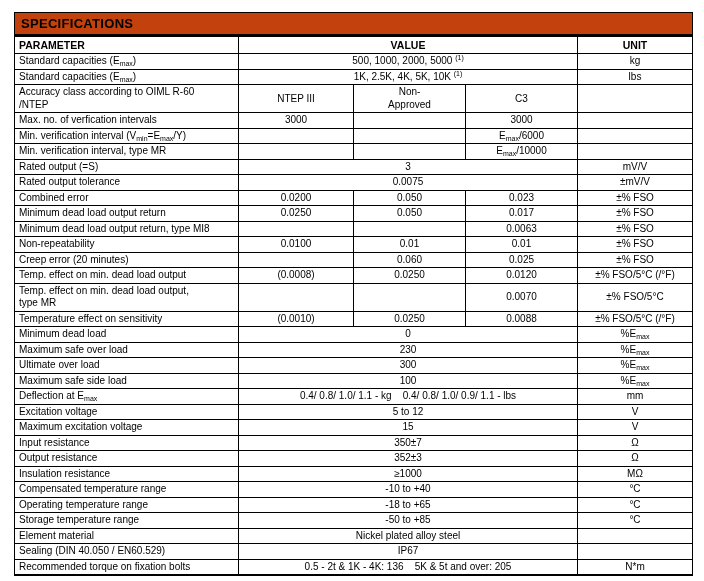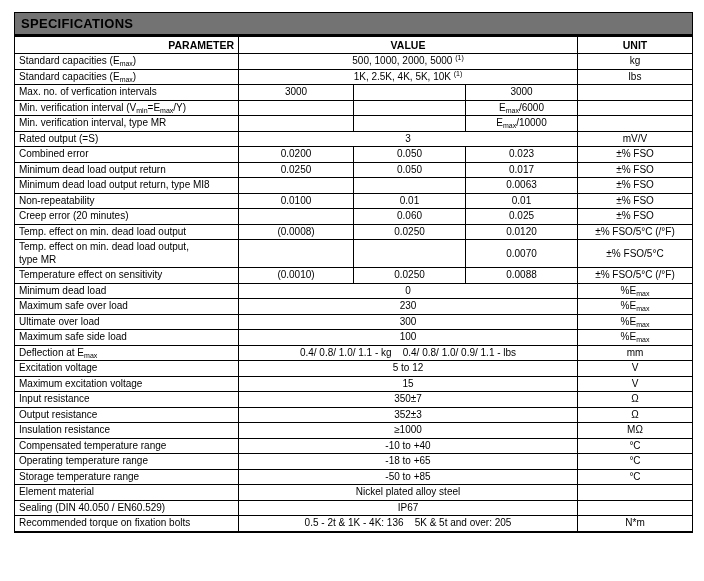--- a/index.html
+++ b/index.html
@@ -39,21 +39,21 @@
     letter-spacing: 0.3px;
     padding: 3px 6px 2px 6px;
     border-bottom: 3px solid #000;
     height: 15px;
   }
   tr.head-row th {
     font-weight: bold;
     font-size: 10.5px;
     height: 14px;
   }
-  tr.head-row th.col-param { text-align: right; }
+  tr.head-row th.col-param { text-align: left; }
   tr.head-row th.col-value, tr.head-row th.col-unit { }
   tr.row td { height: 12px; }
   td.c-param { text-align: left; }
   td.c-val, td.c-unit { text-align: center; }
   sub { font-size: 7px; vertical-align: -2px; line-height: 0; }
   sup { font-size: 7px; vertical-align: 4px; line-height: 0; }
 </style>
 </head>
 <body>
 
@@ -61,40 +61,47 @@
   <table class="spec-table">
     <colgroup>
       <col style="width:224px">
       <col style="width:115px">
       <col style="width:112px">
       <col style="width:112px">
       <col style="width:115px">
     </colgroup>
     <thead>
       <tr class="title-row">
-        <th colspan="5" style="background-color: #737373;">SPECIFICATIONS</th>
+        <th colspan="5" style="background-color: #c2410c;">SPECIFICATIONS</th>
       </tr>
       <tr class="head-row">
         <th class="col-param">PARAMETER</th>
         <th class="col-value" colspan="3">VALUE</th>
         <th class="col-unit">UNIT</th>
       </tr>
     </thead>
     <tbody id="rows-body">
         <tr class="row">
           <td class="c-param">Standard capacities (E<sub>max</sub>)</td>
           <td class="c-val" colspan="3">500, 1000, 2000, 5000 <sup>(1)</sup></td>
           <td class="c-unit">kg</td>
         </tr>
         <tr class="row">
           <td class="c-param">Standard capacities (E<sub>max</sub>)</td>
           <td class="c-val" colspan="3">1K, 2.5K, 4K, 5K, 10K <sup>(1)</sup></td>
           <td class="c-unit">lbs</td>
         </tr>
         <tr class="row">
+          <td class="c-param">Accuracy class according to OIML R-60<br>/NTEP</td>
+          <td class="c-val">NTEP III</td>
+          <td class="c-val">Non-<br>Approved</td>
+          <td class="c-val">C3</td>
+          <td class="c-unit"></td>
+        </tr>
+        <tr class="row">
           <td class="c-param">Max. no. of verfication intervals</td>
           <td class="c-val">3000</td>
           <td class="c-val"></td>
           <td class="c-val">3000</td>
           <td class="c-unit"></td>
         </tr>
         <tr class="row">
           <td class="c-param">Min. verification interval (V<sub>min</sub>=E<sub>max</sub>/Y)</td>
           <td class="c-val"></td>
           <td class="c-val"></td>
@@ -105,20 +112,25 @@
           <td class="c-param">Min. verification interval, type MR</td>
           <td class="c-val"></td>
           <td class="c-val"></td>
           <td class="c-val">E<sub>max</sub>/10000</td>
           <td class="c-unit"></td>
         </tr>
         <tr class="row">
           <td class="c-param">Rated output (=S)</td>
           <td class="c-val" colspan="3">3</td>
           <td class="c-unit">mV/V</td>
+        </tr>
+        <tr class="row">
+          <td class="c-param">Rated output tolerance</td>
+          <td class="c-val" colspan="3">0.0075</td>
+          <td class="c-unit">±mV/V</td>
         </tr>
         <tr class="row">
           <td class="c-param">Combined error</td>
           <td class="c-val">0.0200</td>
           <td class="c-val">0.050</td>
           <td class="c-val">0.023</td>
           <td class="c-unit">±% FSO</td>
         </tr>
         <tr class="row">
           <td class="c-param">Minimum dead load output return</td>

